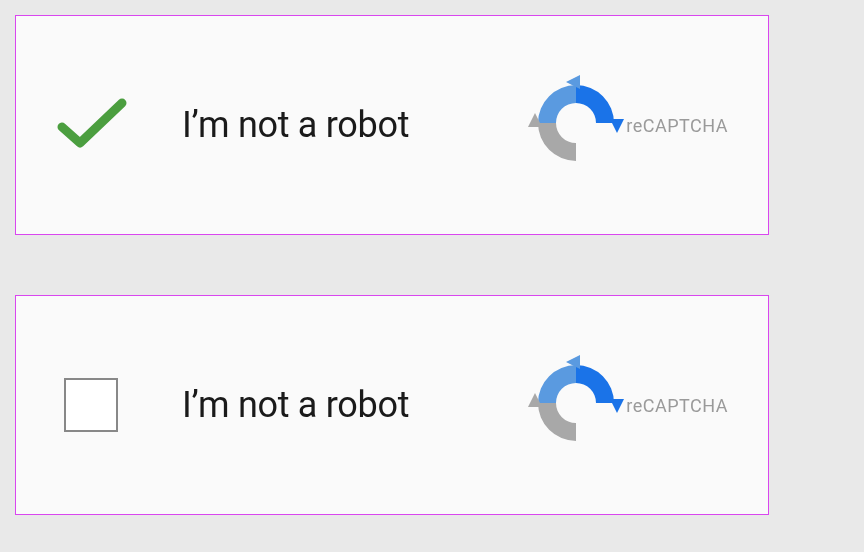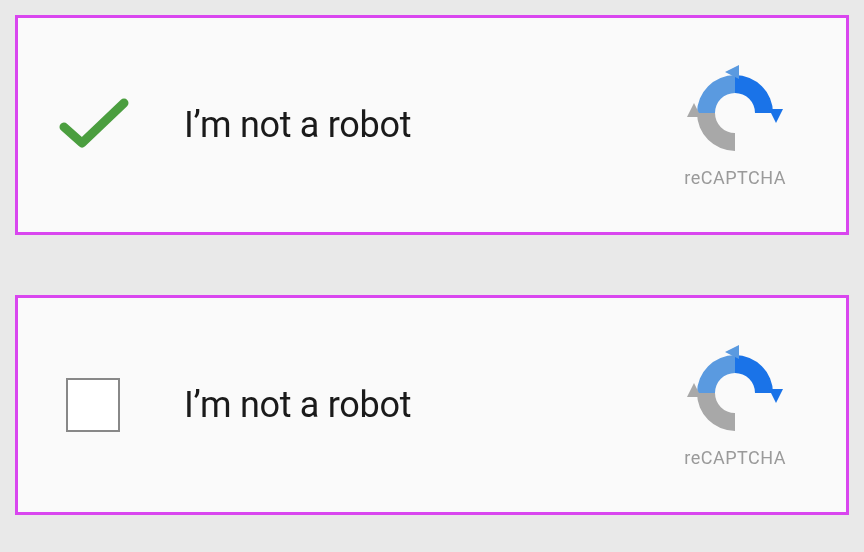--- a/index.html
+++ b/index.html
@@ -12,26 +12,26 @@
       height: 552px;
       background: #e9e9e9;
       font-family: -apple-system, BlinkMacSystemFont, "Segoe UI", Roboto, Arial, sans-serif;
       padding: 15px;
       display: flex;
       flex-direction: column;
       gap: 60px;
     }
     .recaptcha-box {
       background: #fafafa;
-      border: 3px solid #d946ef;
-      width: 834px;
+      border: 1px solid #d946ef;
+      width: 754px;
       height: 220px;
       display: flex;
       align-items: center;
-      padding: 0 60px 0 36px;
+      padding: 0 40px 0 36px;
       position: relative;
     }
     .check-area {
       width: 90px;
       height: 80px;
       display: flex;
       align-items: center;
       justify-content: flex-start;
       cursor: pointer;
     }
@@ -49,21 +49,21 @@
     .label {
       font-size: 36px;
       color: #1a1a1a;
       margin-left: 40px;
       font-weight: 400;
       letter-spacing: -0.3px;
     }
     .logo-area {
       margin-left: auto;
       display: flex;
-      flex-direction: column;
+      flex-direction: row;
       align-items: center;
     }
     .logo-area svg {
       width: 100px;
       height: 100px;
     }
     .logo-text {
       font-size: 18px;
       color: #9a9a9a;
       letter-spacing: 0.5px;

